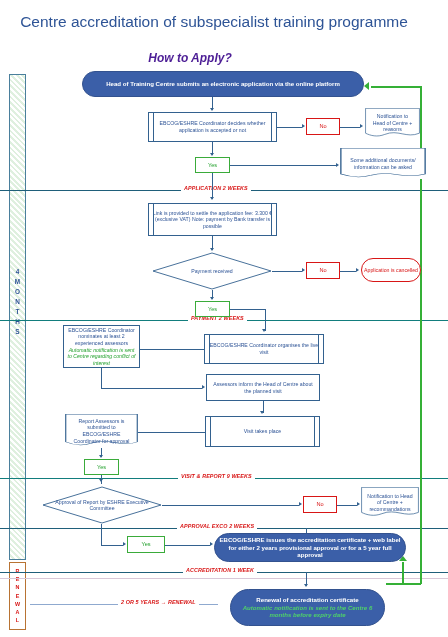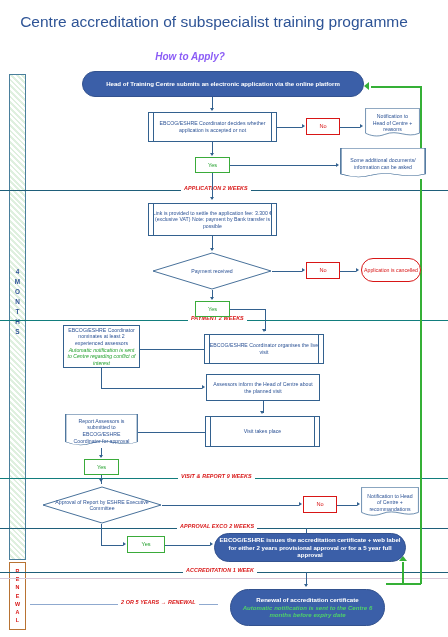--- a/index.html
+++ b/index.html
@@ -4,21 +4,21 @@
 <style>
   html,body{margin:0;padding:0;background:#ffffff;}
   body{width:448px;height:637px;position:relative;overflow:hidden;
        font-family:"Liberation Sans","DejaVu Sans",sans-serif;color:#2e5496;}
   #stage{position:relative;width:448px;height:637px;}
 
   
   .title-main{position:absolute;left:0;width:428px;text-align:center;
       font-size:15.5px;color:#2e5496;line-height:19px;font-weight:400;}
   .title-sub{position:absolute;left:0;width:380px;text-align:center;
-      font-size:10px;color:#8b5cf6;font-weight:bold;font-style:italic;}
+      font-size:12px;color:#4c1d95;font-weight:bold;font-style:italic;}
 
   
   .node{position:absolute;box-sizing:border-box;display:flex;
         align-items:center;justify-content:center;text-align:center;
         font-size:5.2px;line-height:6.6px;color:#2e5496;padding:1px 2px;}
 
   
   .proc{border:0.8px solid #33618f;background:#ffffff;}
   .proc::before,.proc::after{content:"";position:absolute;top:0;bottom:0;
         width:0;border-left:0.8px solid #33618f;}

